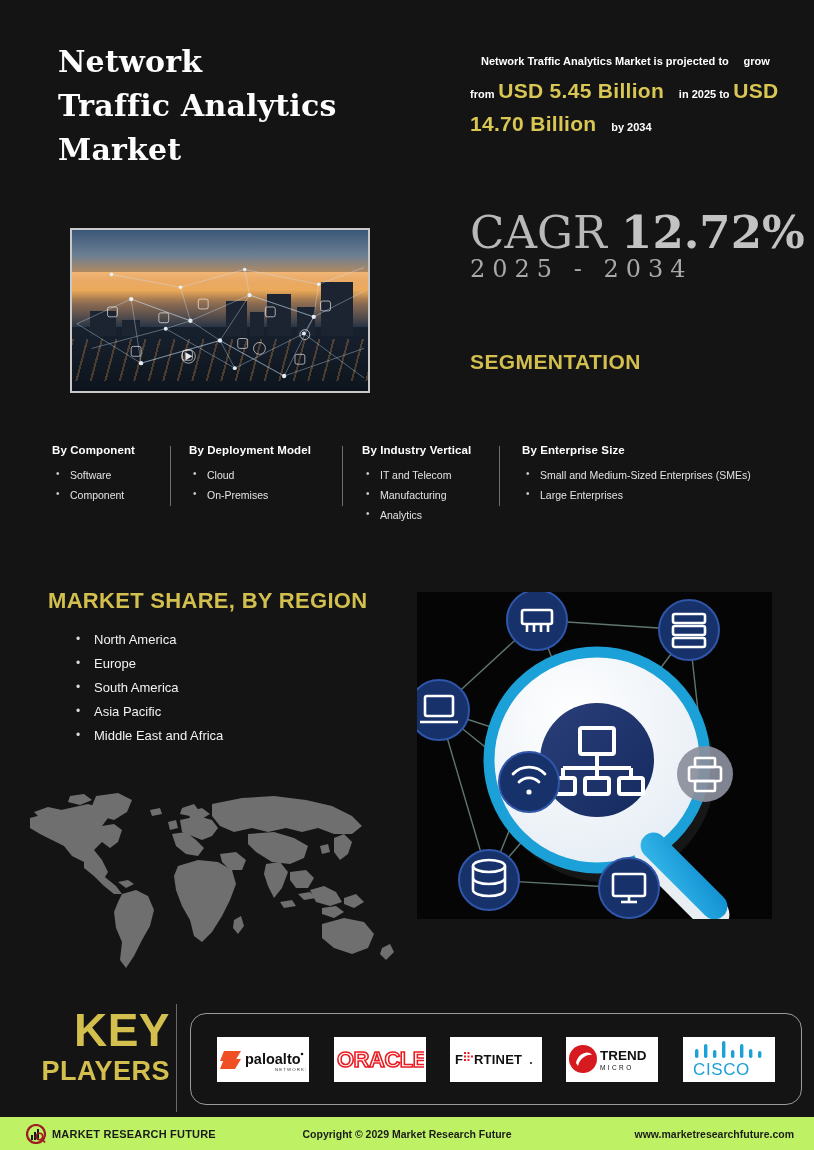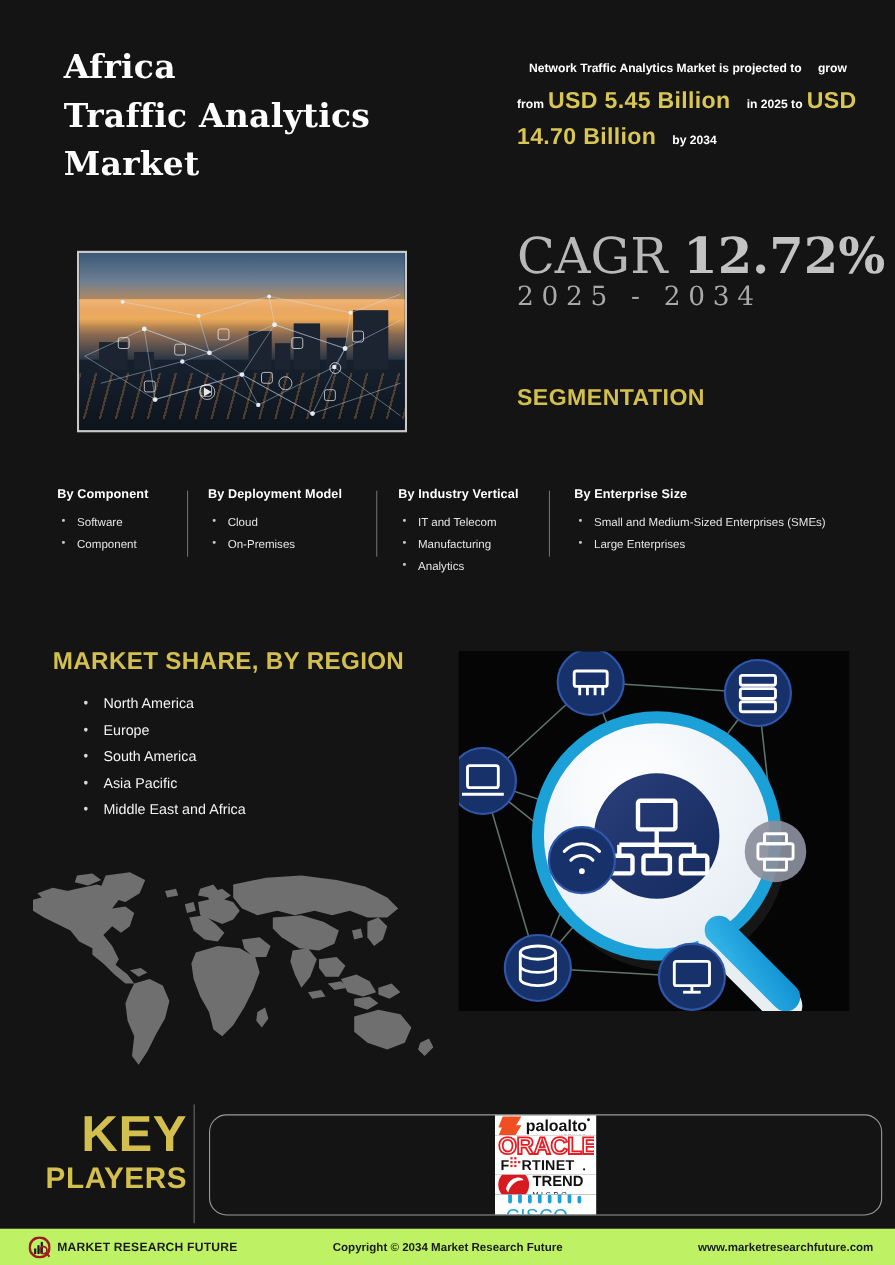--- a/index.html
+++ b/index.html
@@ -88,21 +88,21 @@
   .netbox svg{width:100%;height:100%;display:block;}
 
   
   .keyword{position:absolute;left:30px;top:1006px;width:140px;text-align:right;}
   .keyword .k1{font-size:46px;font-weight:700;color:#d3bf4d;letter-spacing:.5px;line-height:48px;}
   .keyword .k2{font-size:27px;font-weight:700;color:#d3bf4d;letter-spacing:.5px;line-height:34px;}
   .kdiv{position:absolute;left:176px;top:1004px;width:1px;height:108px;background:#6a6a6a;}
   .logobox{
     position:absolute;left:190px;top:1013px;width:612px;height:92px;
     border:1.5px solid #9a9a9a;border-radius:16px;box-sizing:border-box;
-    display:flex;align-items:center;justify-content:space-around;padding:0 14px;flex-direction:column;
+    display:flex;align-items:center;justify-content:space-around;padding:0 14px;
   }
   .logo{background:#ffffff;width:92px;height:45px;display:flex;align-items:center;justify-content:center;overflow:hidden;}
   .logo svg{display:block;}
 
   
   .footer{
     position:absolute;left:0;bottom:0;width:814px;height:33px;background:#bef264;
     display:flex;align-items:center;color:#111;
   }
   .f-logo{position:absolute;left:26px;display:flex;align-items:center;gap:6px;}
@@ -110,21 +110,21 @@
     font-family:"Liberation Sans",sans-serif;}
   .f-copy{position:absolute;left:0;right:0;text-align:center;font-size:10.5px;font-weight:700;color:#1b1b1b;}
   .f-url{position:absolute;right:20px;font-size:10.5px;font-weight:700;color:#1b1b1b;}
 </style>
 </head>
 <body>
 
 <div class="page">
 
   <div class="title">
-    <div>Africa</div>
+    <div>Network</div>
     <div>Traffic Analytics</div>
     <div>Market</div>
   </div>
 
   <div class="proj">
     <span class="reg">Network Traffic Analytics Market is projected to</span>
     <span class="reg">grow from</span>
     <span class="big">USD 5.45 Billion</span>
     <span class="reg">in 2025 to</span>
     <span class="big">USD 14.70 Billion</span>
@@ -494,17 +494,17 @@
         <g fill="#1b1b1b">
           <rect x="5" y="11" width="2" height="5"></rect>
           <rect x="8" y="8" width="2" height="8"></rect>
           <rect x="11" y="5" width="2" height="11"></rect>
         </g>
         <circle cx="13.5" cy="12.5" r="3.2" fill="none" stroke="#9e1b22" stroke-width="1.6"></circle>
         <line x1="16" y1="15" x2="19" y2="18.5" stroke="#9e1b22" stroke-width="1.8"></line>
       </svg>
       <span class="txt">MARKET RESEARCH FUTURE</span>
     </div>
-    <div class="f-copy">Copyright © 2034 Market Research Future</div>
+    <div class="f-copy">Copyright © 2029 Market Research Future</div>
     <div class="f-url">www.marketresearchfuture.com</div>
   </div>
 
 </div>
 
 </body></html>

